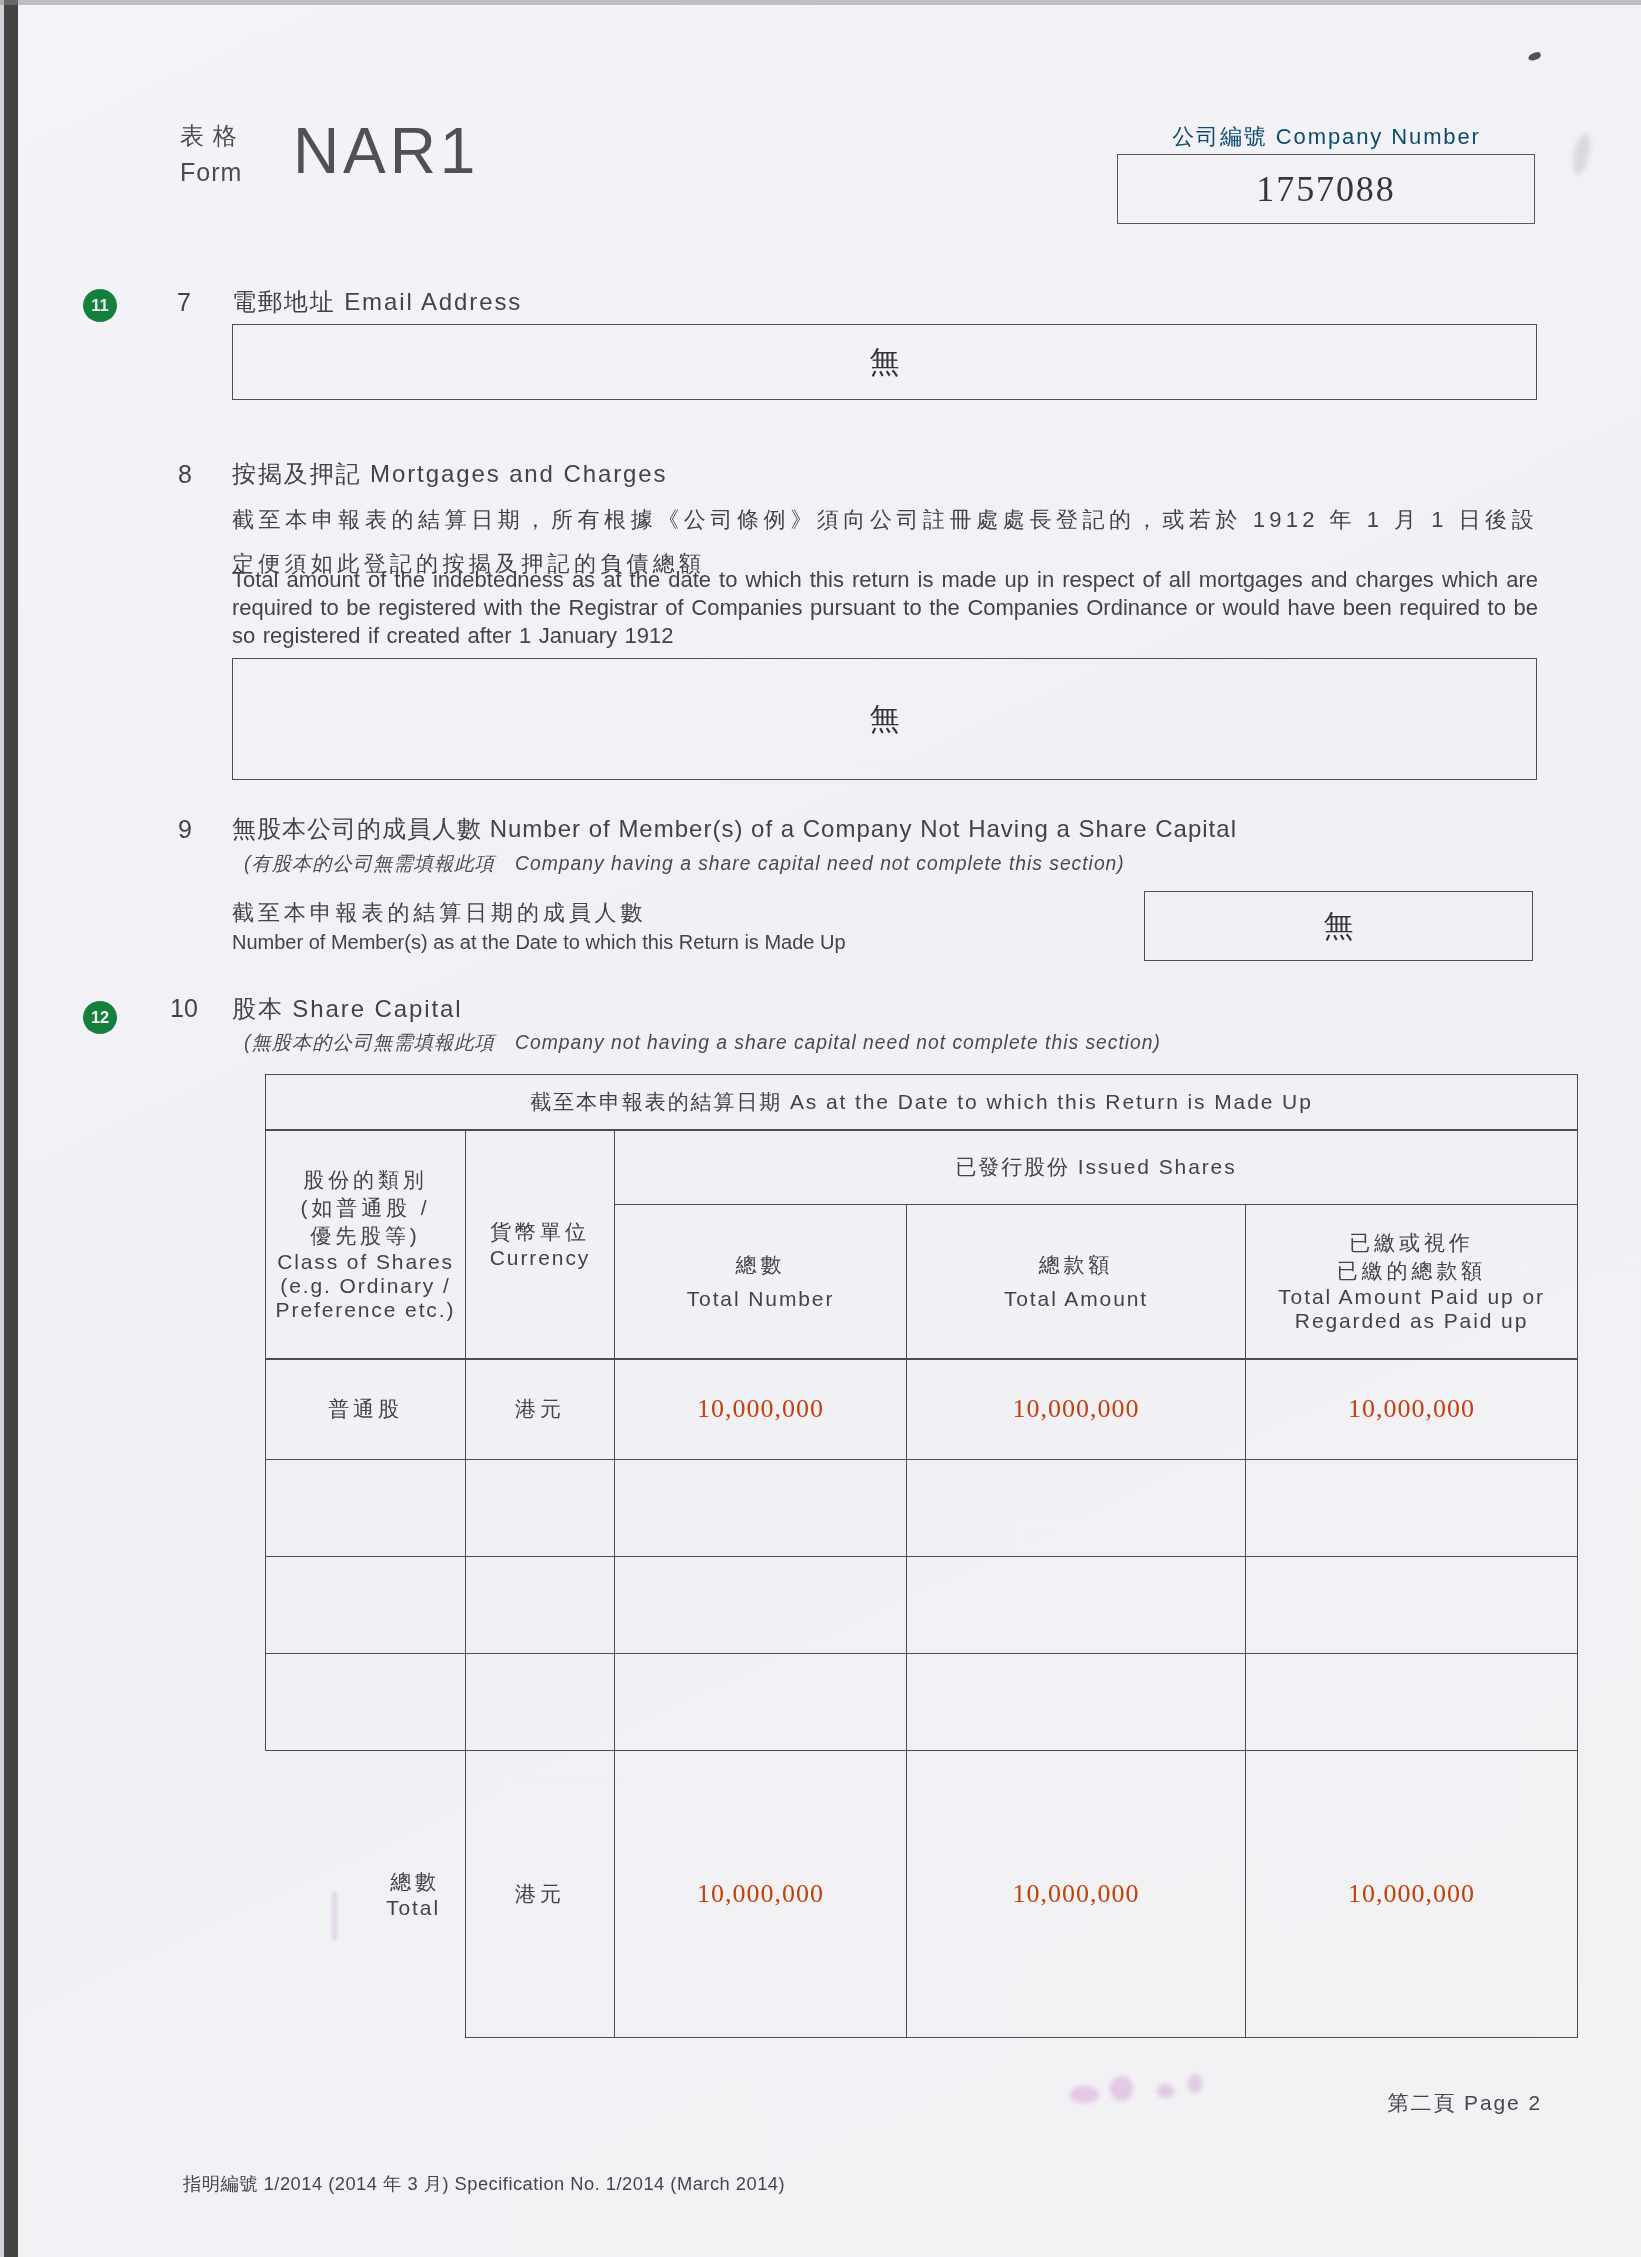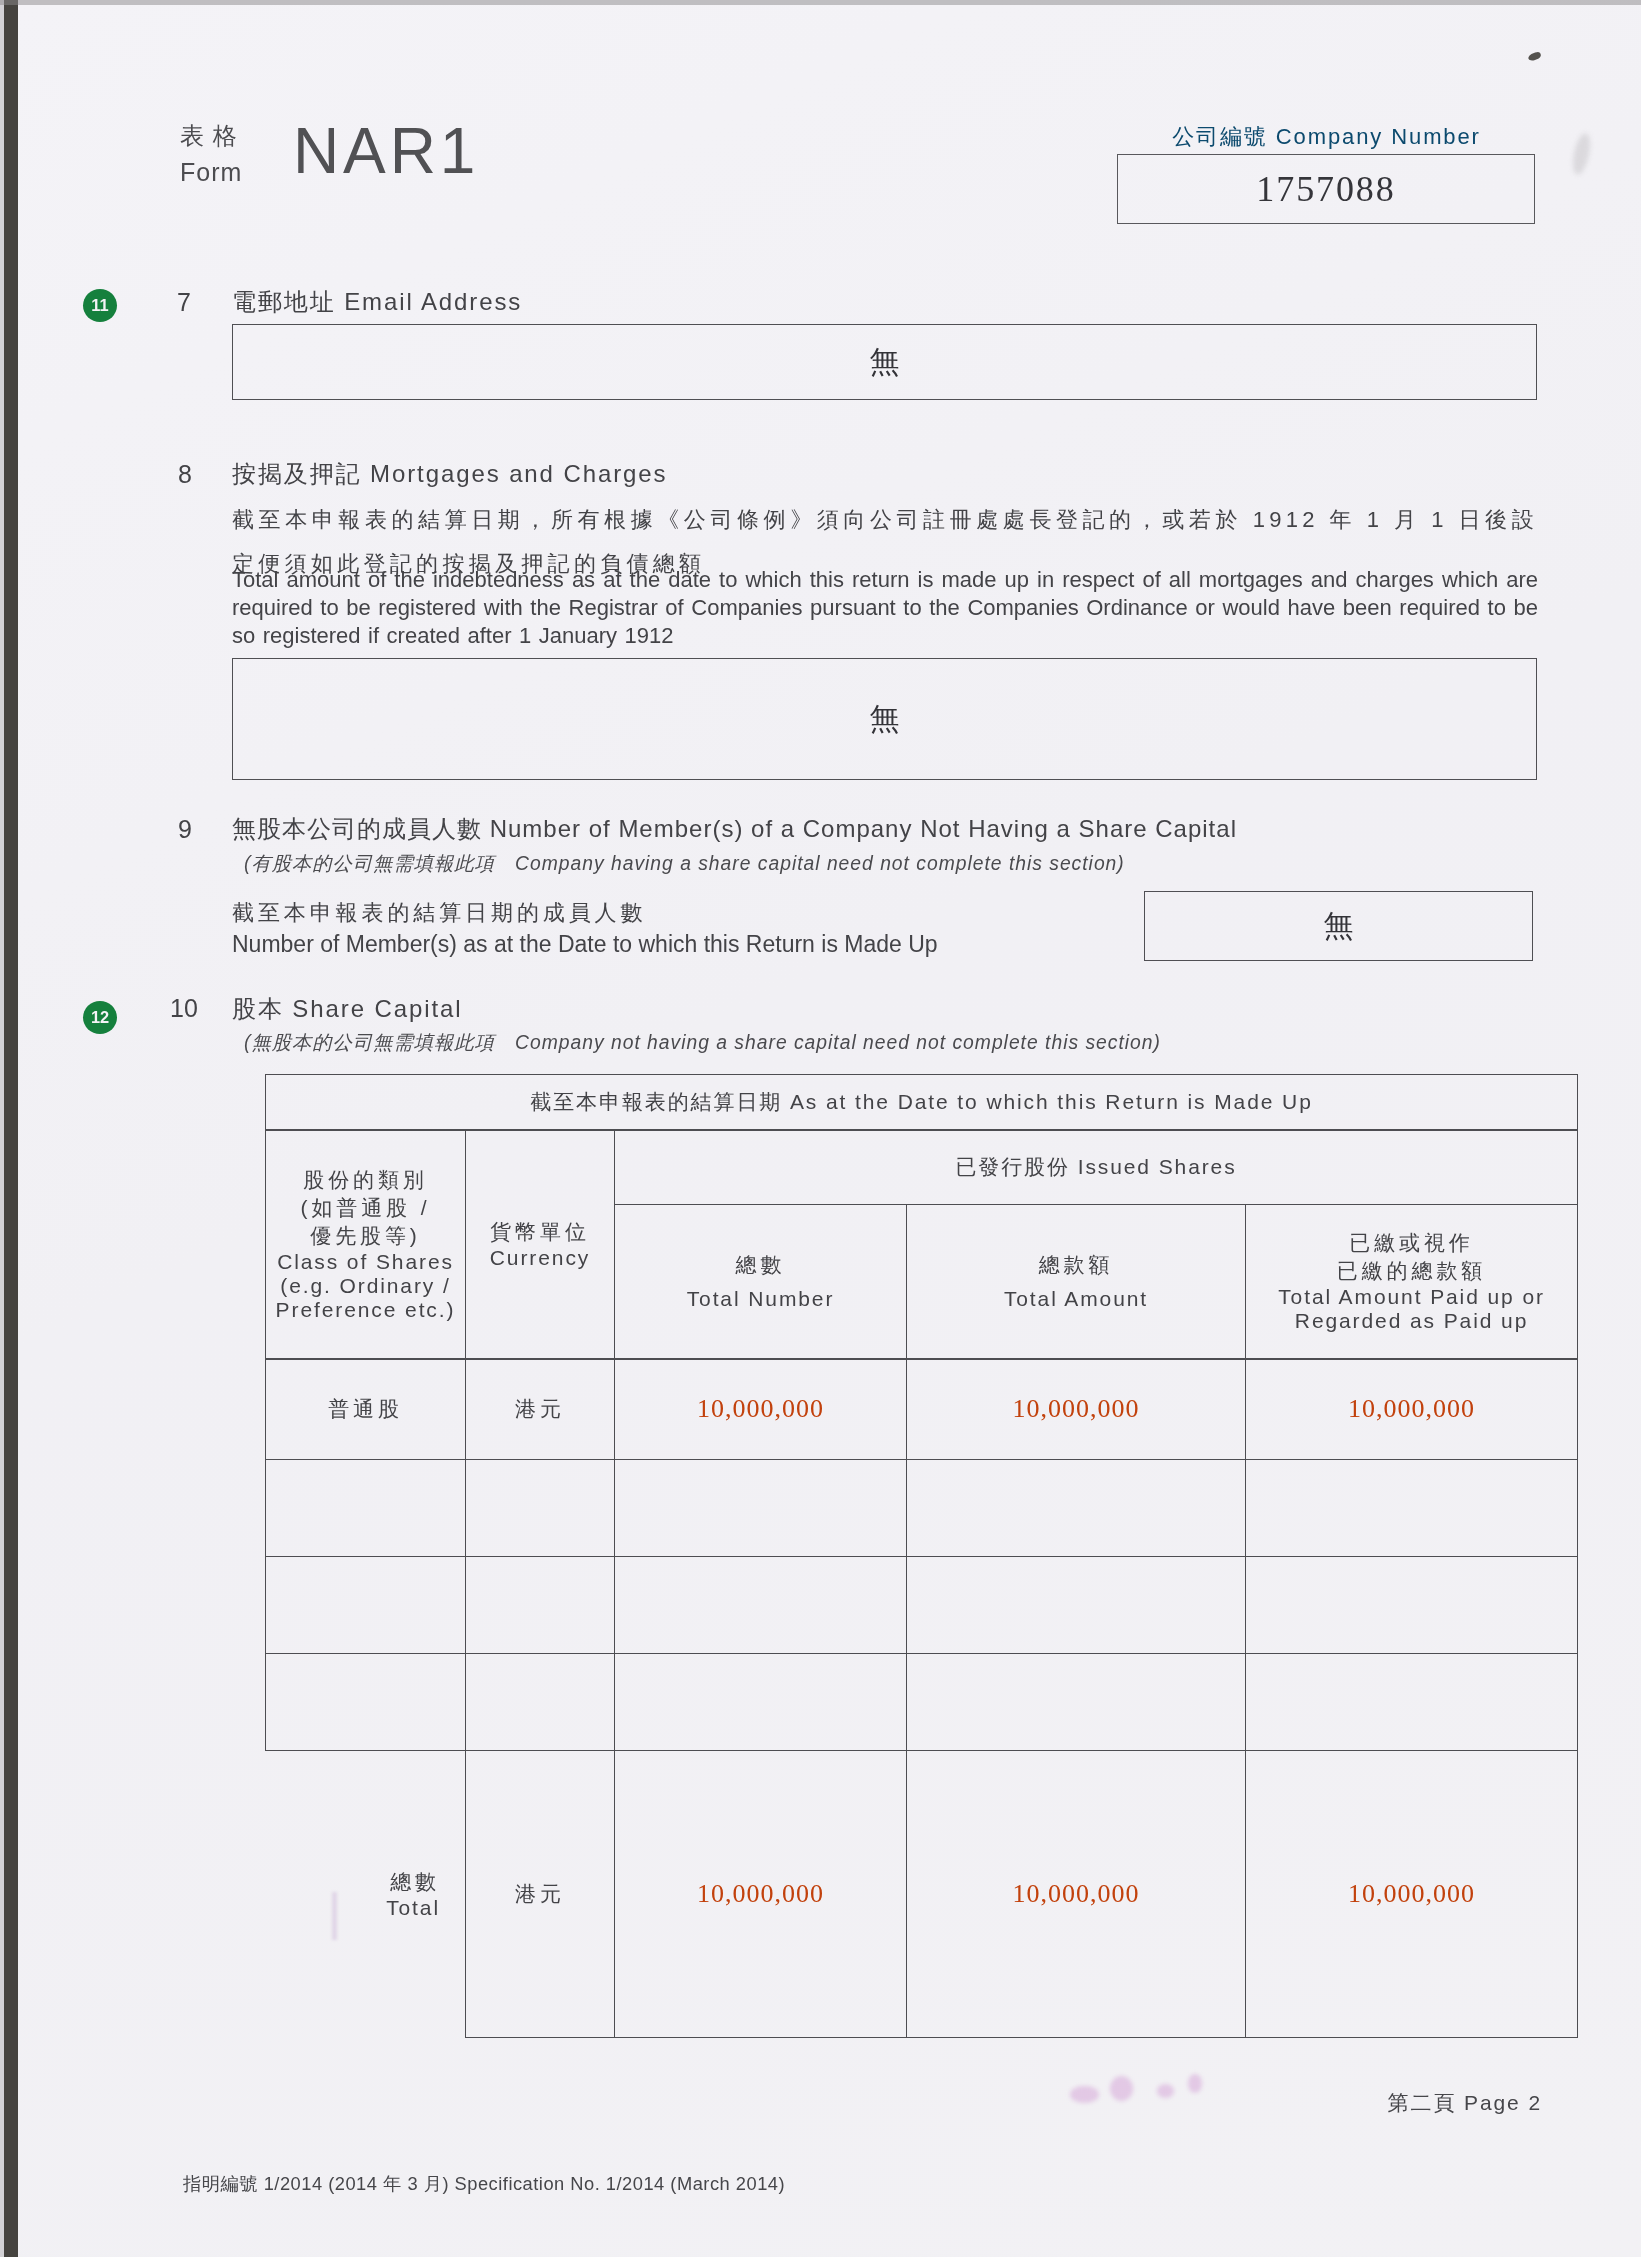--- a/index.html
+++ b/index.html
@@ -44,21 +44,21 @@
   .sec-num { font-size:25px; color:#434347; }
   .sec-title { font-size:24px; letter-spacing:1.9px; color:#434347; }
   .note { font-size:19.3px; font-style:italic; letter-spacing:1px; color:#4a4a4e; }
 
   .field-box { border:1.9px solid #4f4f53; display:flex; align-items:center; justify-content:center; }
   .nil { font-family:"Liberation Serif", serif; font-size:30px; color:#333338; }
 
   .body-zh { font-size:22px; letter-spacing:4.3px; line-height:44px; text-align:justify; color:#434347; }
   .body-en { font-size:22px; line-height:28px; text-align:justify; word-spacing:1.4px; color:#434347; }
   .label-line-zh { font-size:22px; letter-spacing:3.9px; color:#434347; }
-  .label-line-en { font-size:23px; color:#434347; }
+  .label-line-en { font-size:20px; color:#434347; }
 
   
   .sc-table { border-collapse:collapse; table-layout:fixed; width:1311px;margin-left:36px; }
   .sc-table td { border:1.9px solid #4d4d51; text-align:center; vertical-align:middle;
                  font-size:21px; letter-spacing:1.9px; color:#434347; padding:0; }
   .sc-table td.thick-b { border-bottom-width:2.9px; }
   .sc-table .num { font-family:Liberation Serif, serif; font-size:26px; letter-spacing:1px; color:#c2410c; }
   .sc-table .hdr-zh { letter-spacing:3.9px; }
   .sc-table .gap8 { height:7.7px; }
   td.total-label-cell { border-left:none !important; border-bottom:none !important; border-top-width:1.9px;

